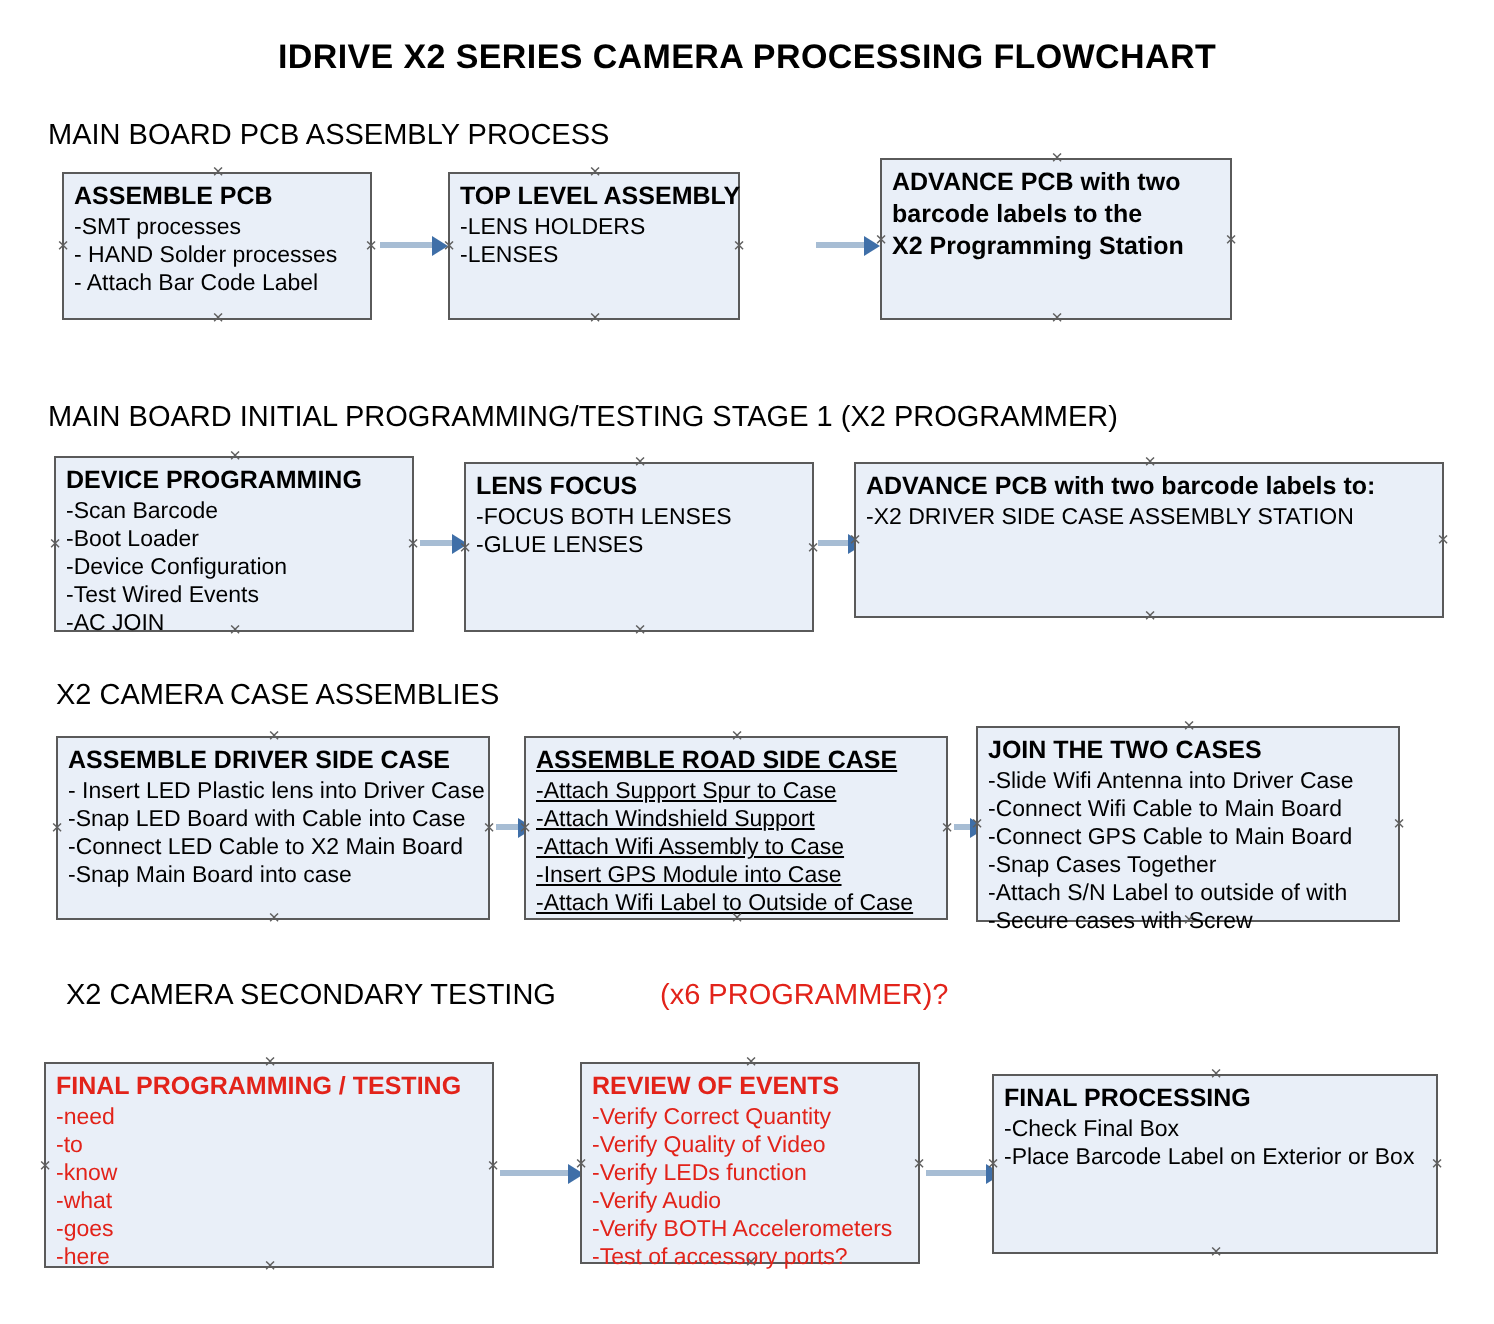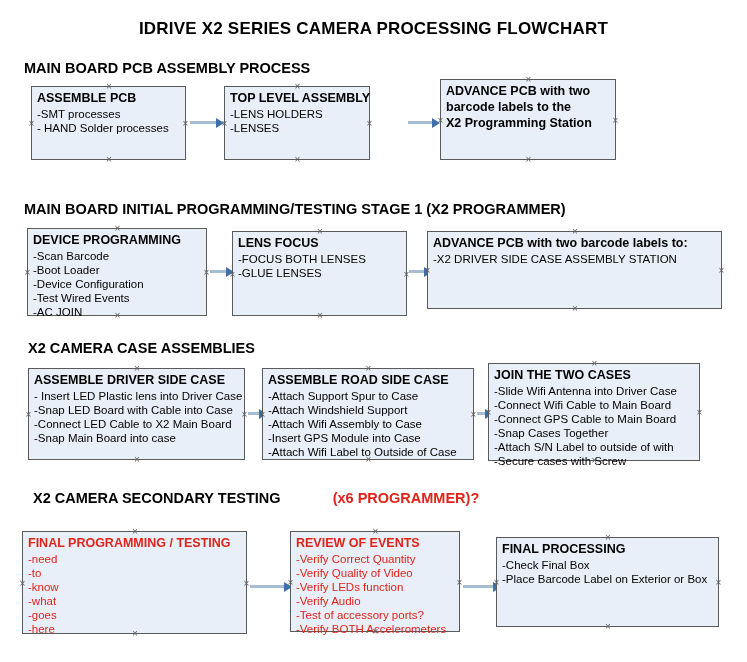--- a/index.html
+++ b/index.html
@@ -24,21 +24,21 @@
     width: 747px;
     text-align: center;
     font-size: 17px;
     font-weight: bold;
     color: #000000;
     letter-spacing: 0.2px;
   }
   .section-title {
     position: absolute;
     font-size: 14.5px;
-    font-weight: bold;
+    font-weight: normal;
     color: #000000;
     white-space: nowrap;
   }
   .section-title .accent {
     color: #e2231a;
     margin-left: 48px;
   }
   .node {
     position: absolute;
     background: #e9eff8;
@@ -101,20 +101,21 @@
   <div class="doc-title">IDRIVE X2  SERIES CAMERA PROCESSING FLOWCHART</div>
 
   <div class="section-title" style="left:24px; top:60px;">
     <span>MAIN BOARD PCB ASSEMBLY PROCESS</span><span class="accent"></span>
   </div>
 
   <div class="node" style="left:31px; top:86px; width:155px; height:74px;">
     <div class="node-title">ASSEMBLE PCB</div>
     <div class="node-line">-SMT processes</div>
     <div class="node-line">- HAND Solder processes</div>
+    <div class="node-line">- Attach Bar Code Label</div>
     <div class="handle" style="left:50%; top:-5px; margin-left:-4px;"></div>
     <div class="handle" style="left:50%; bottom:-5px; margin-left:-4px;"></div>
     <div class="handle" style="left:-5px; top:50%; margin-top:-4px;"></div>
     <div class="handle" style="right:-5px; top:50%; margin-top:-4px;"></div>
   </div>
 
   <div class="conn" style="left:190px; top:121px; width:28px;"></div>
   <div class="conn-arrow" style="left:216px; top:118px;"></div>
 
   <div class="node" style="left:224px; top:86px; width:146px; height:74px;">
@@ -194,21 +195,21 @@
     <div class="node-line">-Snap Main Board into case</div>
     <div class="handle" style="left:50%; top:-5px; margin-left:-4px;"></div>
     <div class="handle" style="left:50%; bottom:-5px; margin-left:-4px;"></div>
     <div class="handle" style="left:-5px; top:50%; margin-top:-4px;"></div>
     <div class="handle" style="right:-5px; top:50%; margin-top:-4px;"></div>
   </div>
 
   <div class="conn" style="left:248px; top:412px; width:14px;"></div>
   <div class="conn-arrow" style="left:259px; top:409px;"></div>
 
-  <div class="node" style="left:262px; top:368px; width:212px; height:92px;">
+  <div class="node" style="left:262px; top:368px; width:212px; height:92px;text-decoration:underline;">
     <div class="node-title">ASSEMBLE ROAD SIDE CASE</div>
     <div class="node-line">-Attach Support Spur to Case</div>
     <div class="node-line">-Attach Windshield Support</div>
     <div class="node-line">-Attach Wifi Assembly to Case</div>
     <div class="node-line">-Insert GPS Module into Case</div>
     <div class="node-line">-Attach Wifi Label to Outside of Case</div>
     <div class="handle" style="left:50%; top:-5px; margin-left:-4px;"></div>
     <div class="handle" style="left:50%; bottom:-5px; margin-left:-4px;"></div>
     <div class="handle" style="left:-5px; top:50%; margin-top:-4px;"></div>
     <div class="handle" style="right:-5px; top:50%; margin-top:-4px;"></div>
@@ -251,22 +252,22 @@
 
   <div class="conn" style="left:250px; top:585px; width:36px;"></div>
   <div class="conn-arrow" style="left:284px; top:582px;"></div>
 
   <div class="node red" style="left:290px; top:531px; width:170px; height:101px;">
     <div class="node-title">REVIEW OF EVENTS</div>
     <div class="node-line">-Verify Correct Quantity</div>
     <div class="node-line">-Verify Quality of Video</div>
     <div class="node-line">-Verify LEDs function</div>
     <div class="node-line">-Verify Audio</div>
+    <div class="node-line">-Verify BOTH Accelerometers</div>
     <div class="node-line">-Test of accessory ports?</div>
-    <div class="node-line">-Verify BOTH Accelerometers</div>
     <div class="handle" style="left:50%; top:-5px; margin-left:-4px;"></div>
     <div class="handle" style="left:50%; bottom:-5px; margin-left:-4px;"></div>
     <div class="handle" style="left:-5px; top:50%; margin-top:-4px;"></div>
     <div class="handle" style="right:-5px; top:50%; margin-top:-4px;"></div>
   </div>
 
   <div class="conn" style="left:463px; top:585px; width:33px;"></div>
   <div class="conn-arrow" style="left:493px; top:582px;"></div>
 
   <div class="node" style="left:496px; top:537px; width:223px; height:90px;">

